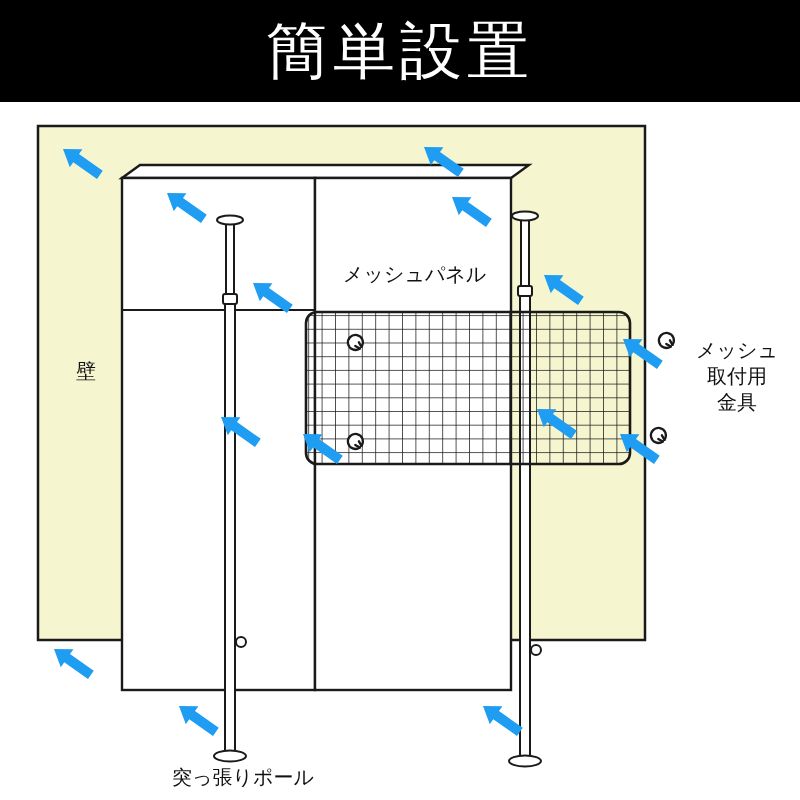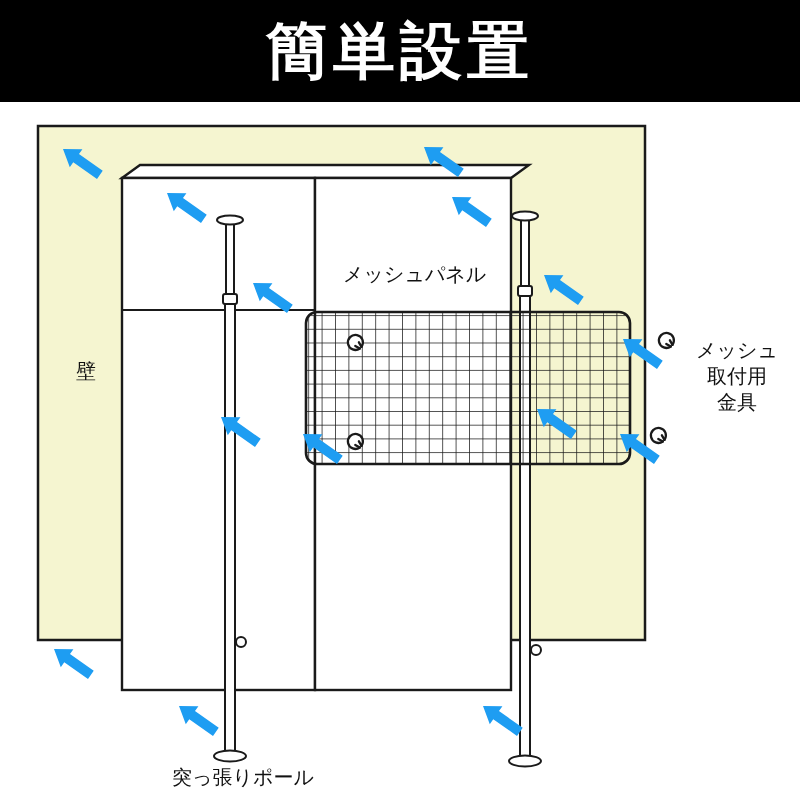--- a/index.html
+++ b/index.html
@@ -7,21 +7,21 @@
     width:800px;height:800px;background:#ffffff;overflow:hidden;
     font-family:"DejaVu Sans",sans-serif;
   }
   .header{
     height:102px;width:800px;
     background:var(--header_bg,#000);
     color:var(--header_text,#fff);
     display:flex;align-items:center;justify-content:center;
   }
   .header-title{
-    font-size:62px;font-weight:700;letter-spacing:5px;line-height:1;
+    font-size:62px;font-weight:400;letter-spacing:5px;line-height:1;
   }
   .diagram{display:block;}
   .wall{stroke:#1a1a1a;stroke-width:2.5;fill:#f5f5d0;}
   .unit{fill:#ffffff;stroke:#1a1a1a;stroke-width:2.4;stroke-linejoin:miter;}
   .ln{stroke:#1a1a1a;stroke-width:2;}
   .pole{fill:#ffffff;stroke:#1a1a1a;stroke-width:2;}
   .mesh-frame{stroke:#1a1a1a;stroke-width:2.6;fill:none;}
   .lbl{font-family:"DejaVu Sans",sans-serif;font-size:20px;fill:#111111;}
 </style>
 </head>

